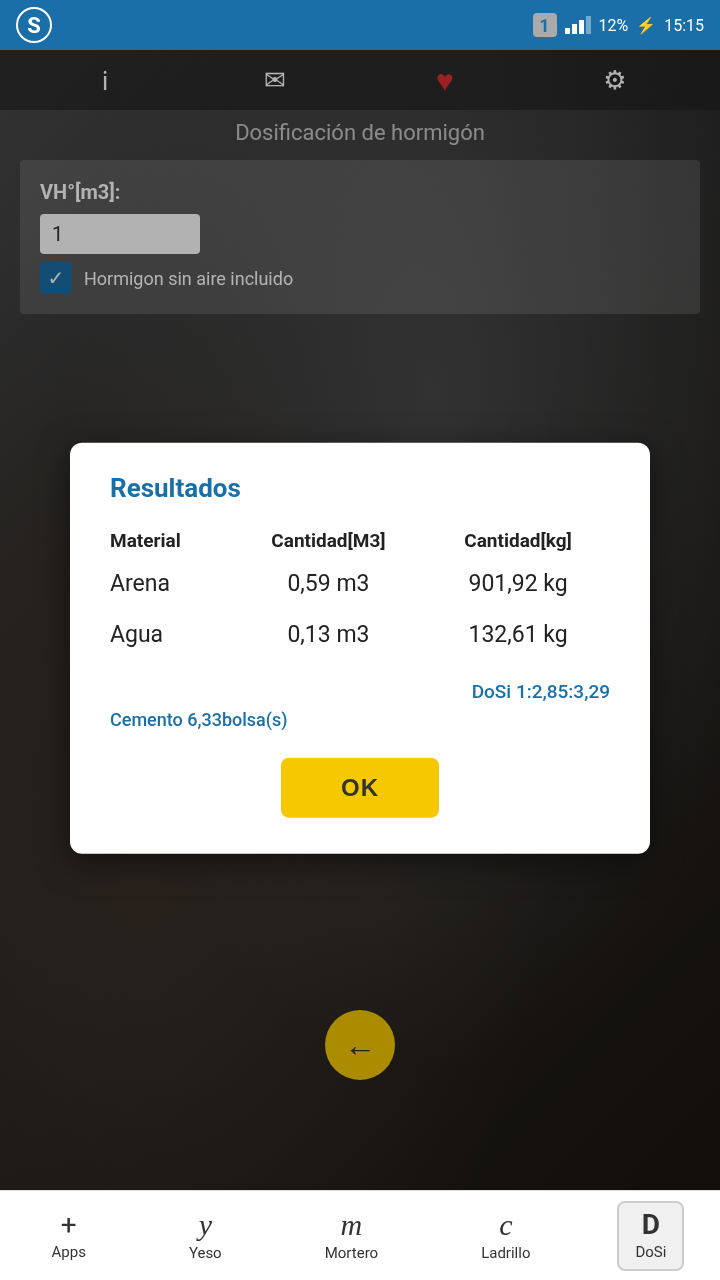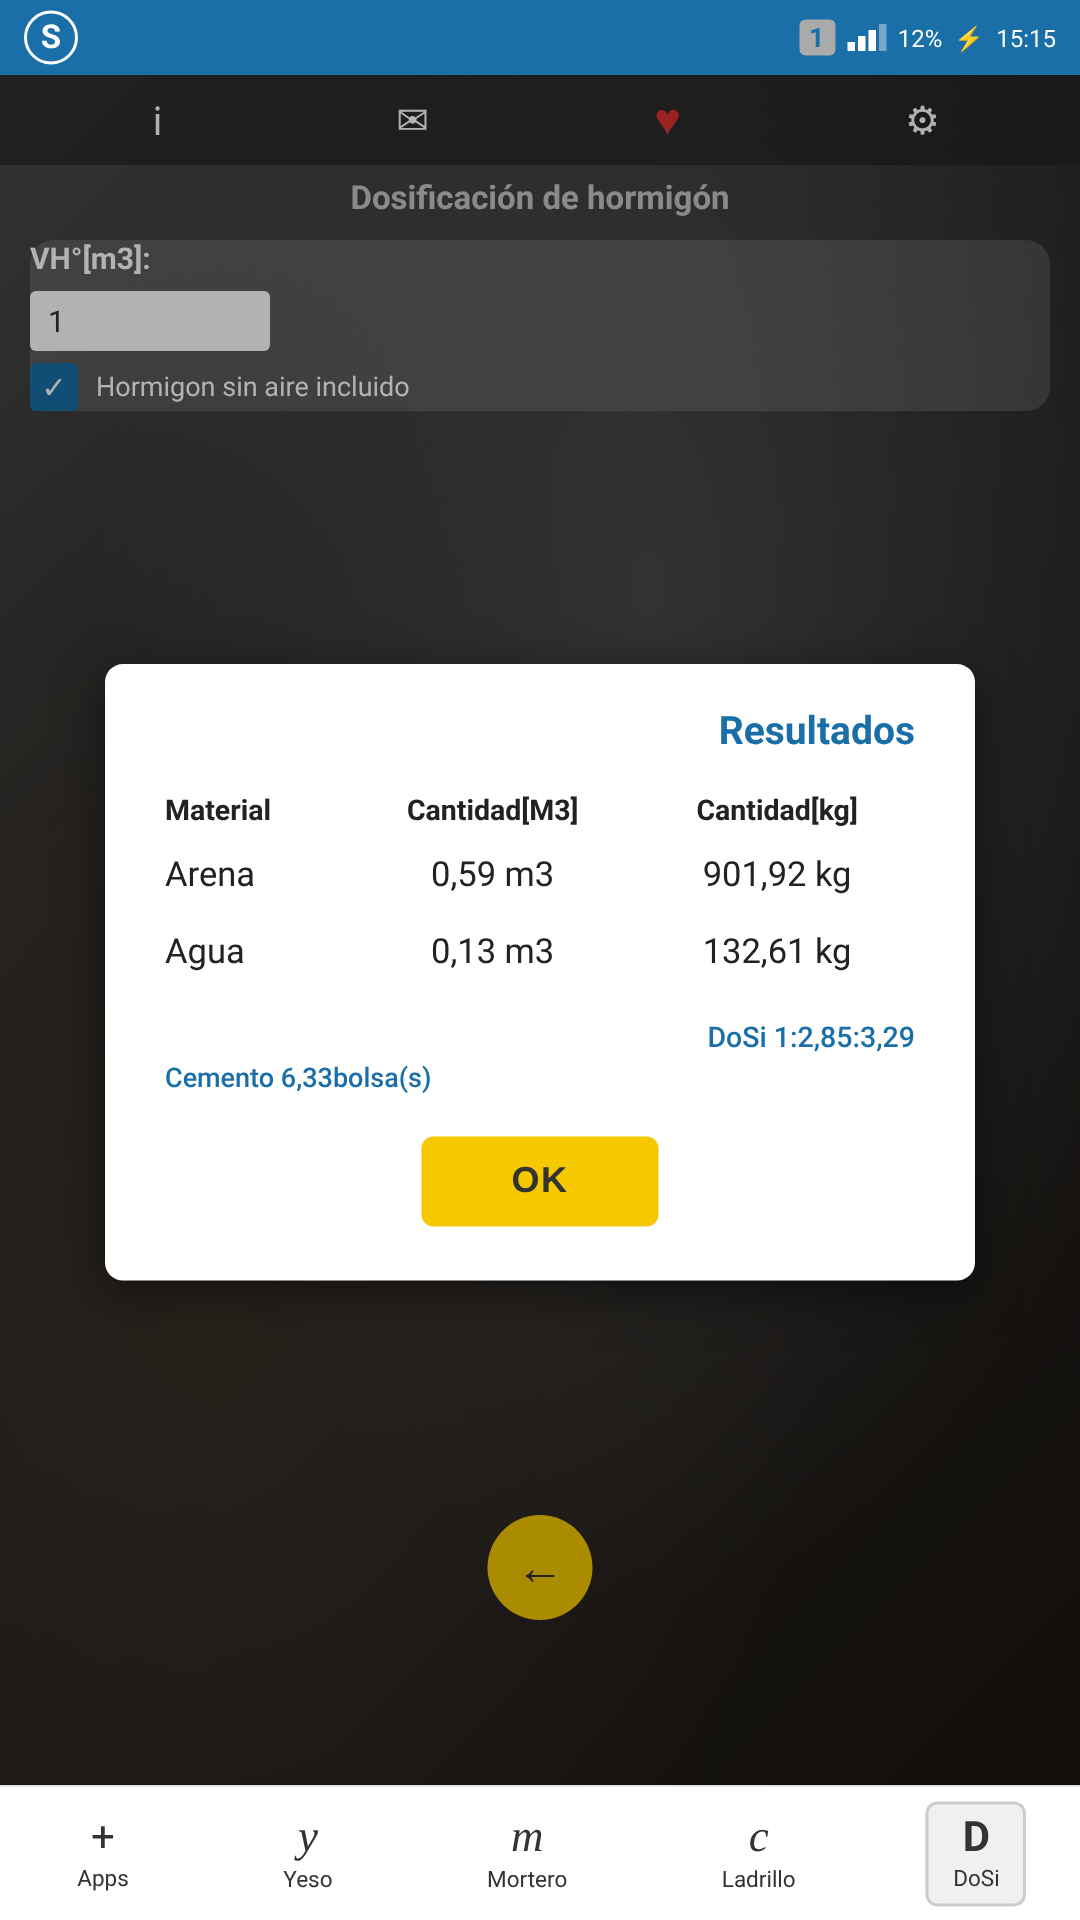--- a/index.html
+++ b/index.html
@@ -94,29 +94,30 @@
     }
     .heart-icon { color: #e03030; }
 
     
     .app-title-area {
       position: absolute;
       top: 70px; left: 0; right: 0;
       text-align: center;
       color: rgba(255,255,255,0.7);
       font-size: 22px;
-      font-weight: bold;
+      font-weight: normal;
     }
 
     
     .bg-form {
       position: absolute;
       top: 110px; left: 20px; right: 20px;
       background: rgba(255,255,255,0.15);
-      border-radius: 16px;
+      border-radius: 4px;
+      padding: 20px;
     }
     .bg-form-label {
       color: white;
       font-size: 20px;
       font-weight: bold;
       margin-bottom: 10px;
     }
     .bg-form-input {
       background: white;
       border-radius: 4px;
@@ -162,21 +163,21 @@
       left: 50%;
       transform: translate(-50%, -48%);
       width: 580px;
       background: white;
       border-radius: 12px;
       padding: 30px 40px 36px;
       z-index: 20;
       box-shadow: 0 8px 32px rgba(0,0,0,0.5);
     }
     .dialog-title {
-      text-align: right;
+      text-align: left;
       font-size: 26px;
       font-weight: bold;
       color: #1a6fa8;
       margin-bottom: 20px;
     }
     .results-table {
       width: 100%;
       border-collapse: collapse;
       margin-bottom: 20px;
     }

